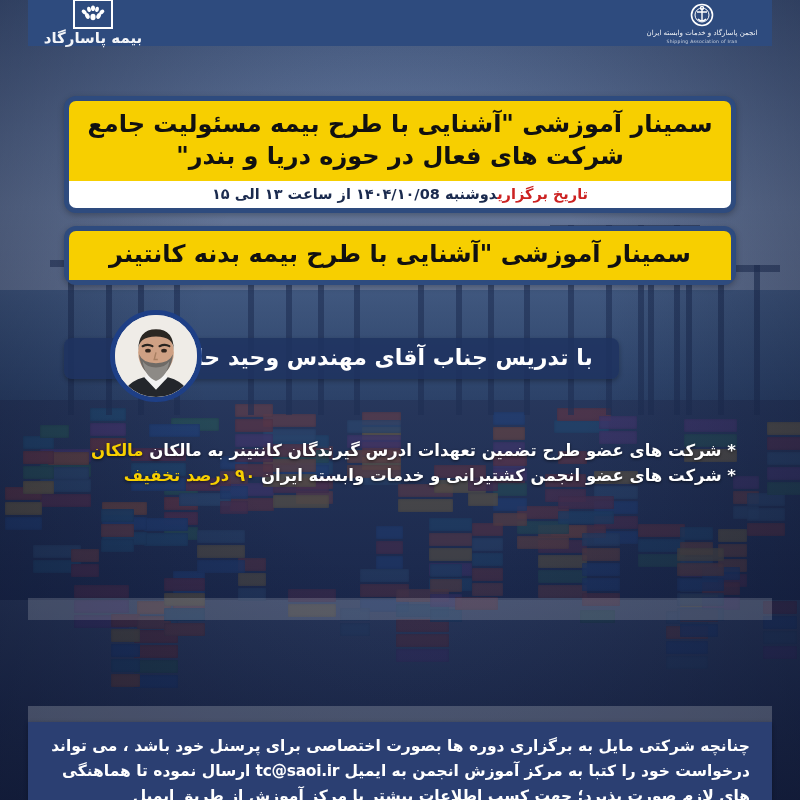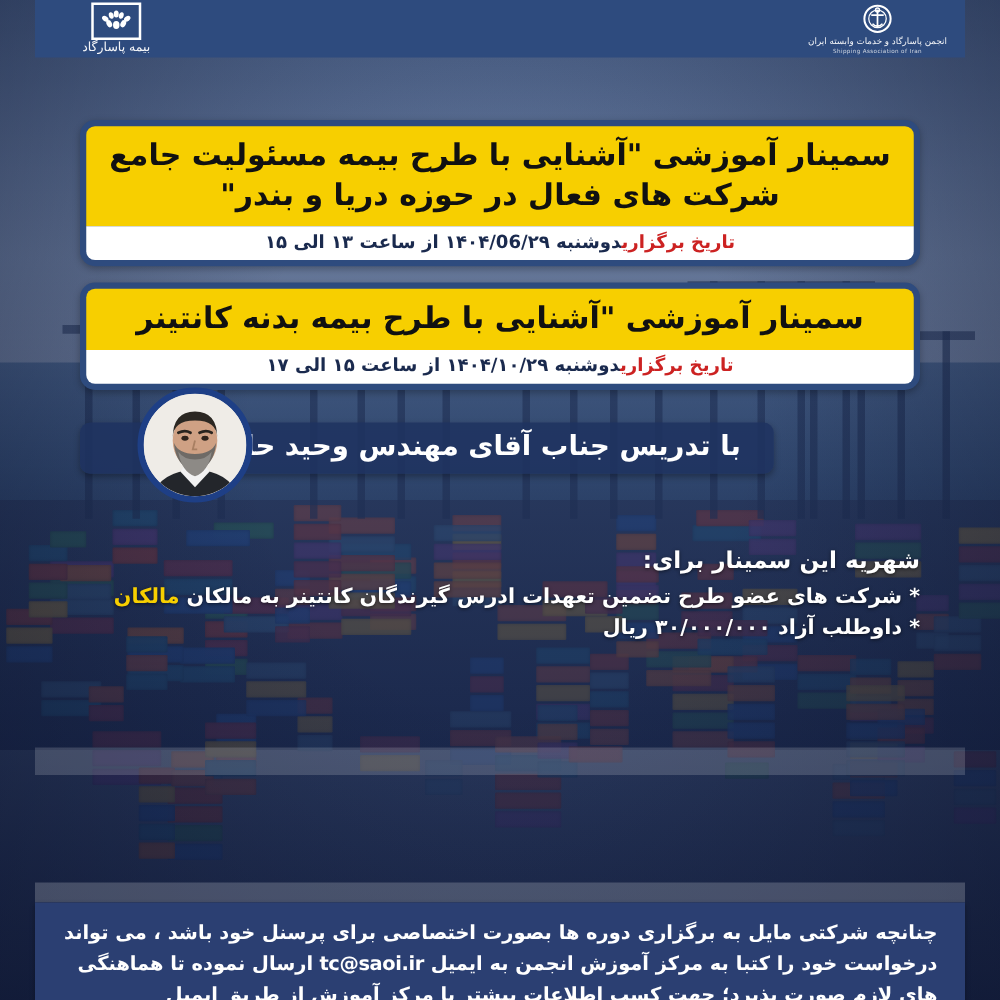--- a/index.html
+++ b/index.html
@@ -143,21 +143,21 @@
     opacity: .95;
   }
   .logo-en {
     font-size: 4.5px;
     letter-spacing: .3px;
     opacity: .75;
     margin-top: 1px;
     direction: ltr;
     white-space: nowrap;
   }
-  .logo-right .logo-fa { font-size: 10px; font-weight: normal; }
+  .logo-right .logo-fa { font-size: 15px; font-weight: bold; }
   .logo-box {
     border: 2px solid #ffffff;
     width: 40px; height: 30px;
     display: flex; align-items: center; justify-content: center;
   }
 
   
   .cards {
     position: absolute;
     left: 64px; right: 64px; top: 96px;
@@ -731,29 +731,26 @@
       <div class="logo-fa">بیمه پاسارگاد</div>
     </div>
 
   </div>
 
   <div class="cards">
 
     <div class="card">
       <div class="card-title">سمینار آموزشی "آشنایی با طرح بیمه مسئولیت جامع شرکت های فعال در حوزه دریا و بندر"</div>
       <div class="card-date">
-        <span class="date-label">تاریخ برگزاری</span><span>دوشنبه ۱۴۰۴/06/۲۹ از ساعت ۱۳ الی ۱۵</span>
+        <span class="date-label">تاریخ برگزاری</span><span>دوشنبه ۱۴۰۴/۱۰/08 از ساعت ۱۳ الی ۱۵</span>
       </div>
     </div>
 
     <div class="card">
       <div class="card-title">سمینار آموزشی "آشنایی با طرح بیمه بدنه کانتینر</div>
-      <div class="card-date">
-        <span class="date-label">تاریخ برگزاری</span><span>دوشنبه ۱۴۰۴/۱۰/۲۹ از ساعت ۱۵ الی ۱۷</span>
-      </div>
     </div>
 
   </div>
 
   <div class="instructor">
     <div class="instructor-bar">با تدریس جناب آقای مهندس وحید حائری</div>
     <div class="avatar">
       <svg class="avatar-face" viewBox="0 0 92 92" aria-hidden="true">
         <rect width="92" height="92" fill="#efece7"></rect>
         <path d="M8 92 q6 -22 38 -24 q32 2 38 24 z" fill="#23262b"></path>
@@ -766,29 +763,28 @@
         <ellipse cx="55" cy="40" rx="3.2" ry="2.2" fill="#30241c"></ellipse>
         <path d="M31 35 q6 -3 11 0" stroke="#29241f" stroke-width="2.4" fill="none" stroke-linecap="round"></path>
         <path d="M50 35 q6 -3 11 0" stroke="#29241f" stroke-width="2.4" fill="none" stroke-linecap="round"></path>
         <path d="M46 42 L44 50 L48 50" stroke="#a87f62" stroke-width="1.6" fill="none"></path>
       </svg>
     </div>
   </div>
 
 
   <div class="elig">
-    <div class="elig-heading">شهریه این سمینار برای:</div>
 
     <div class="elig-item">
       <span>*</span>
       <span>شرکت های عضو طرح تضمین تعهدات ادرس گیرندگان کانتینر به مالکان </span><span class="hl">مالکان</span>
     </div>
 
-
     <div class="elig-item">
       <span>*</span>
-      <span>داوطلب آزاد ۳۰/۰۰۰/۰۰۰ ریال</span>
+      <span>شرکت های عضو انجمن کشتیرانی و خدمات وابسته ایران </span><span class="hl">۹۰ درصد تخفیف</span>
     </div>
+
   </div>
 
   <div class="panel panel-private">چنانچه شرکتی مایل به برگزاری دوره ها بصورت اختصاصی برای پرسنل خود باشد ، می تواند درخواست خود را کتبا به مرکز آموزش انجمن به ایمیل tc@saoi.ir ارسال نموده تا هماهنگی های لازم صورت پذیرد؛ جهت کسب اطلاعات بیشتر با مرکز آموزش از طریق ایمیل tc@saoi.ir  یا</div>
 
 </div>
 
 </body></html>

